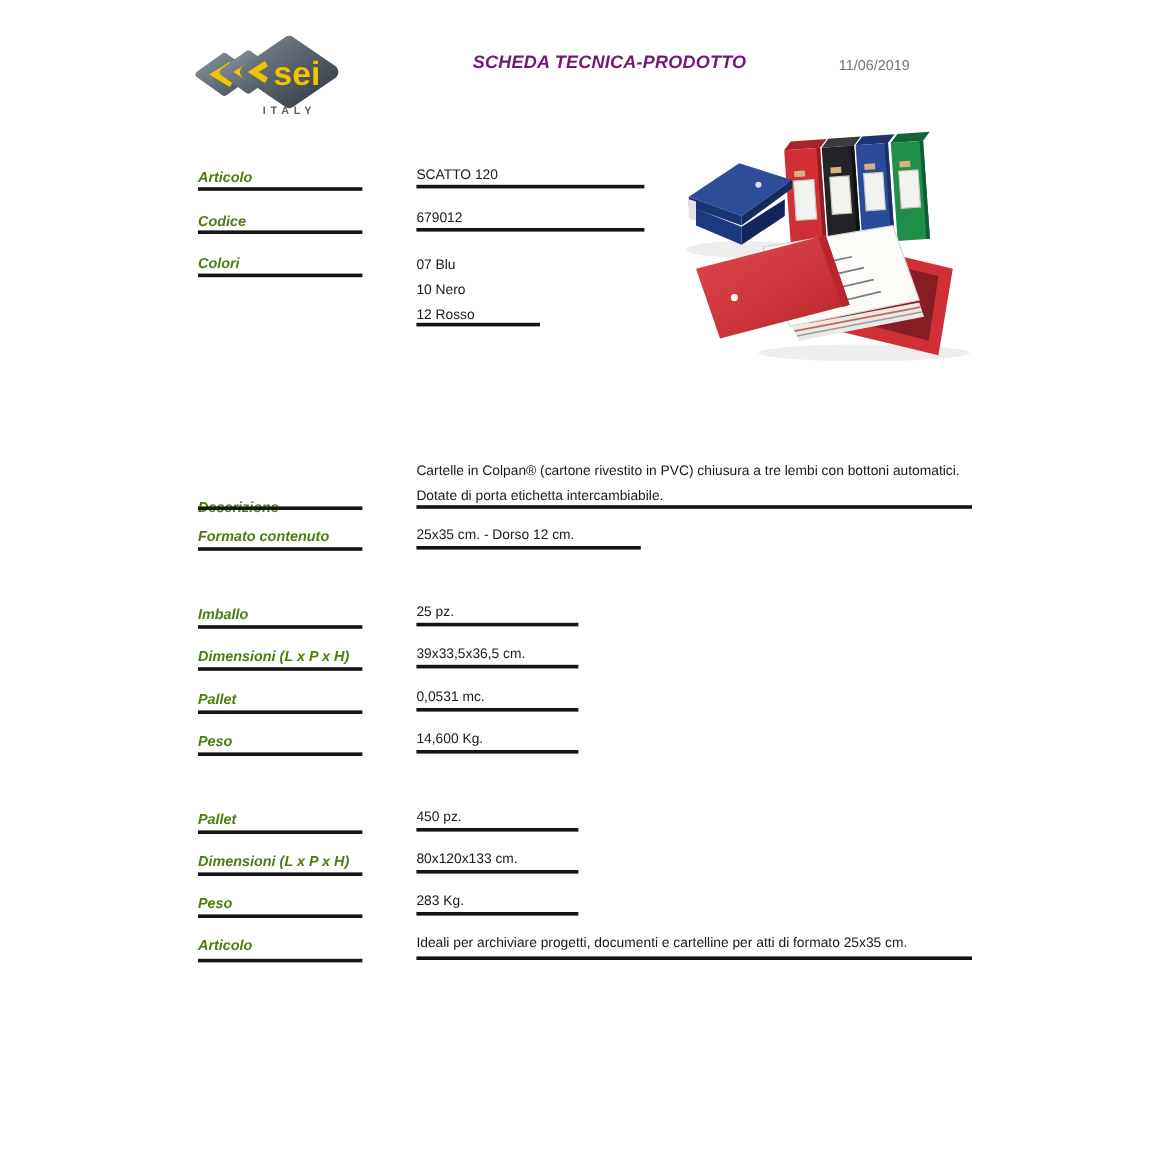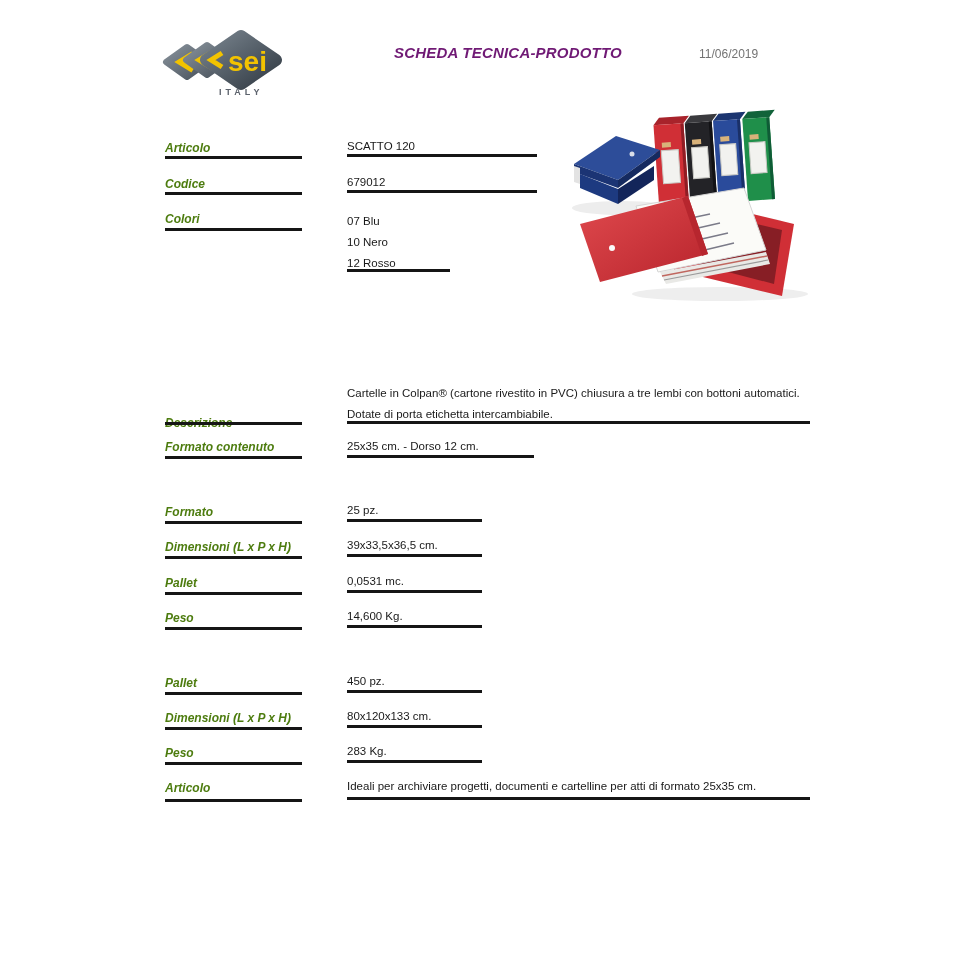--- a/index.html
+++ b/index.html
@@ -162,21 +162,21 @@
   <div class="lbl" style="top:416px">Descrizione</div>
   <div class="rule rule-lbl" style="top:422px"></div>
   <div class="val multiline" style="top:383px">Cartelle in Colpan® (cartone rivestito in PVC) chiusura a tre lembi con bottoni automatici. Dotate di porta etichetta intercambiabile.</div>
   <div class="rule rule-val" style="top:421px;width:463px"></div>
 
   <div class="lbl" style="top:440px">Formato contenuto</div>
   <div class="rule rule-lbl" style="top:456px"></div>
   <div class="val" style="top:440px">25x35 cm. - Dorso 12 cm.</div>
   <div class="rule rule-val" style="top:455px;width:187px"></div>
 
-  <div class="lbl" style="top:505px">Formato</div>
+  <div class="lbl" style="top:505px">Imballo</div>
   <div class="rule rule-lbl" style="top:521px"></div>
   <div class="val" style="top:504px">25 pz.</div>
   <div class="rule rule-val" style="top:519px;width:135px"></div>
 
   <div class="lbl" style="top:540px">Dimensioni  (L x P x H)</div>
   <div class="rule rule-lbl" style="top:556px"></div>
   <div class="val" style="top:539px">39x33,5x36,5 cm.</div>
   <div class="rule rule-val" style="top:554px;width:135px"></div>
 
   <div class="lbl" style="top:576px">Pallet</div>

